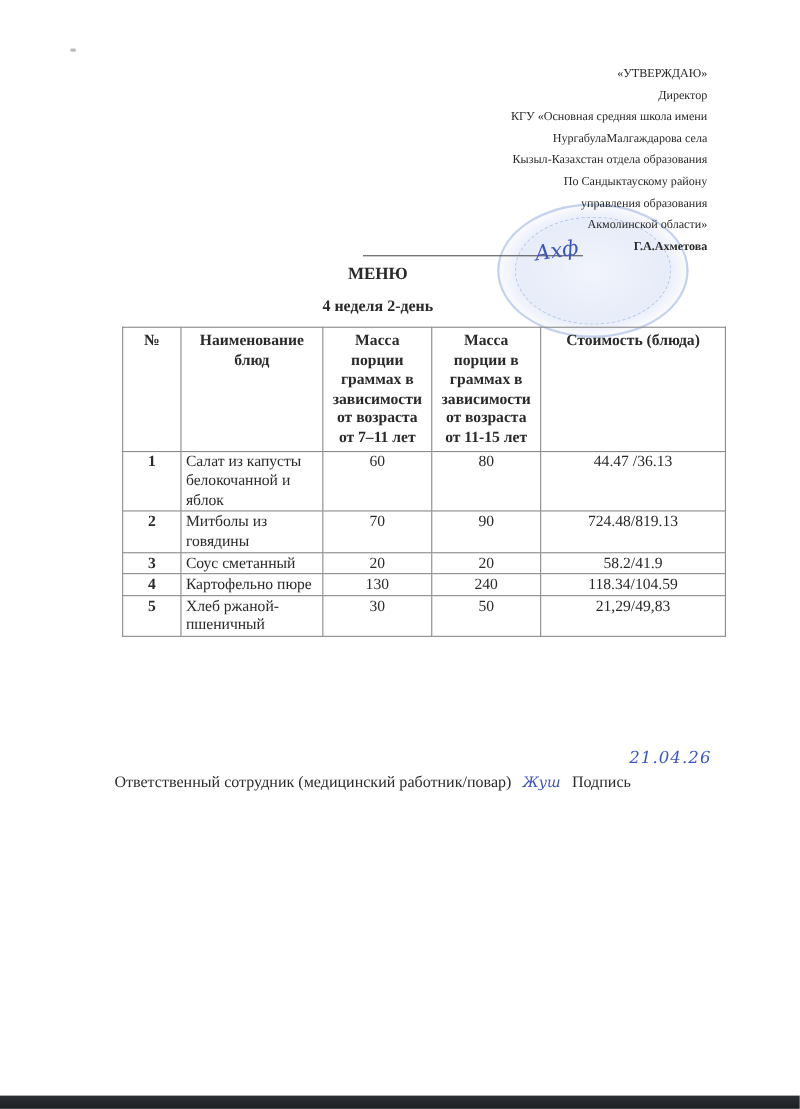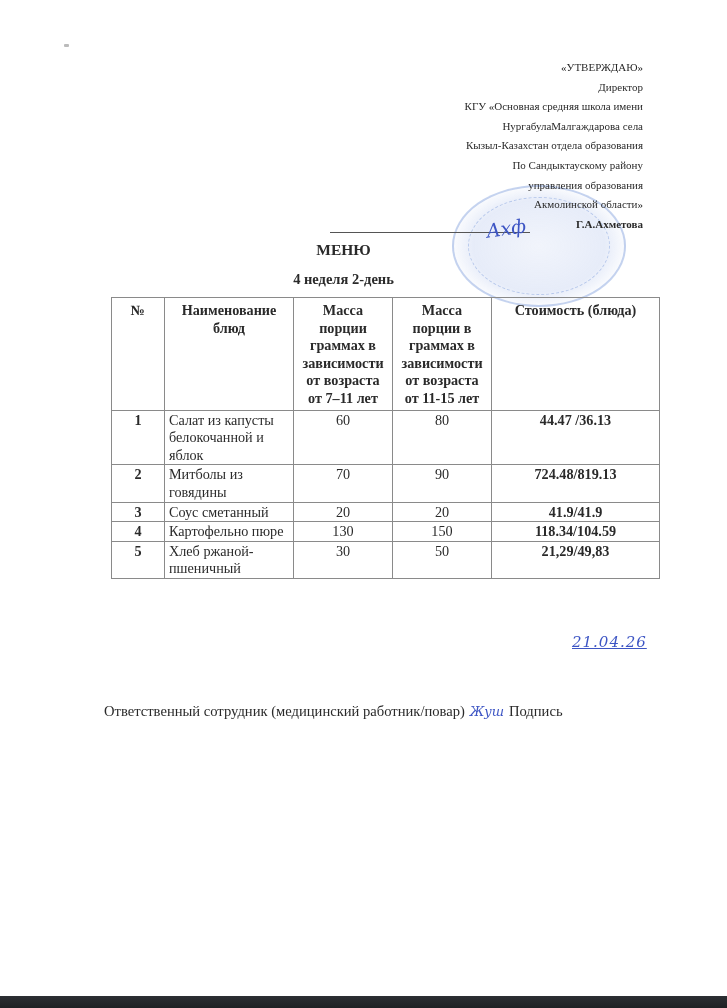--- a/index.html
+++ b/index.html
@@ -43,30 +43,30 @@
     border-collapse: collapse; font-size: 14.2px; line-height: 17.6px;
   }
   table.menu th, table.menu td {
     border: 1px solid #8a8a8a; vertical-align: top; padding: 1px 4px 0 4px;
   }
   table.menu th { font-weight: bold; text-align: center; padding-top: 4px; padding-bottom: 2px; }
   .c-num { width: 44px; text-align: center; font-weight: bold; }
   .c-name { width: 120px; text-align: left; }
   .c-m1 { width: 90px; text-align: center; }
   .c-m2 { width: 90px; text-align: center; }
-  .c-cost { text-align: center; font-weight: bold; }
+  .c-cost { text-align: center; font-weight: normal; }
   .total td { font-weight: bold; }
   .date-hw {
-    position: absolute; left: 572px; top: 633px; font-size: 15px; letter-spacing: 1px; text-decoration: underline;
+    position: absolute; left: 572px; top: 680px; font-size: 15px; letter-spacing: 1px;
   }
   .footer {
     position: absolute; left: 104px; top: 703px; font-size: 14.6px; white-space: nowrap;
   }
   .footer .sig-inline {
-    display: inline-block; width: 44px; font-family: "DejaVu Serif", serif; font-style: italic;
+    display: inline-block; width: 55px; font-family: "DejaVu Serif", serif; font-style: italic;
     color: #3d55c4; font-size: 13px; text-align: center;
   }
   .scan-bar {
     position: absolute; left: 0; bottom: 0; width: 727px; height: 12px;
     background: linear-gradient(#2c2f33, #1e2124);
   }
   .speck { position: absolute; left: 64px; top: 44px; width: 5px; height: 3px; background: #bbb; border-radius: 1px; }
 </style>
 </head>
 <body>
@@ -118,27 +118,27 @@
       <td class="c-name">Митболы из говядины</td>
       <td class="c-m1">70</td>
       <td class="c-m2">90</td>
       <td class="c-cost">724.48/819.13</td>
     </tr>
     <tr>
       <td class="c-num">3</td>
       <td class="c-name" style="white-space:nowrap">Соус сметанный</td>
       <td class="c-m1">20</td>
       <td class="c-m2">20</td>
-      <td class="c-cost">41.9/41.9</td>
+      <td class="c-cost">58.2/41.9</td>
     </tr>
     <tr>
       <td class="c-num">4</td>
       <td class="c-name">Картофельно пюре</td>
       <td class="c-m1">130</td>
-      <td class="c-m2">150</td>
+      <td class="c-m2">240</td>
       <td class="c-cost">118.34/104.59</td>
     </tr>
     <tr>
       <td class="c-num">5</td>
       <td class="c-name">Хлеб ржаной-пшеничный</td>
       <td class="c-m1">30</td>
       <td class="c-m2">50</td>
       <td class="c-cost">21,29/49,83</td>
     </tr>
   </tbody>

